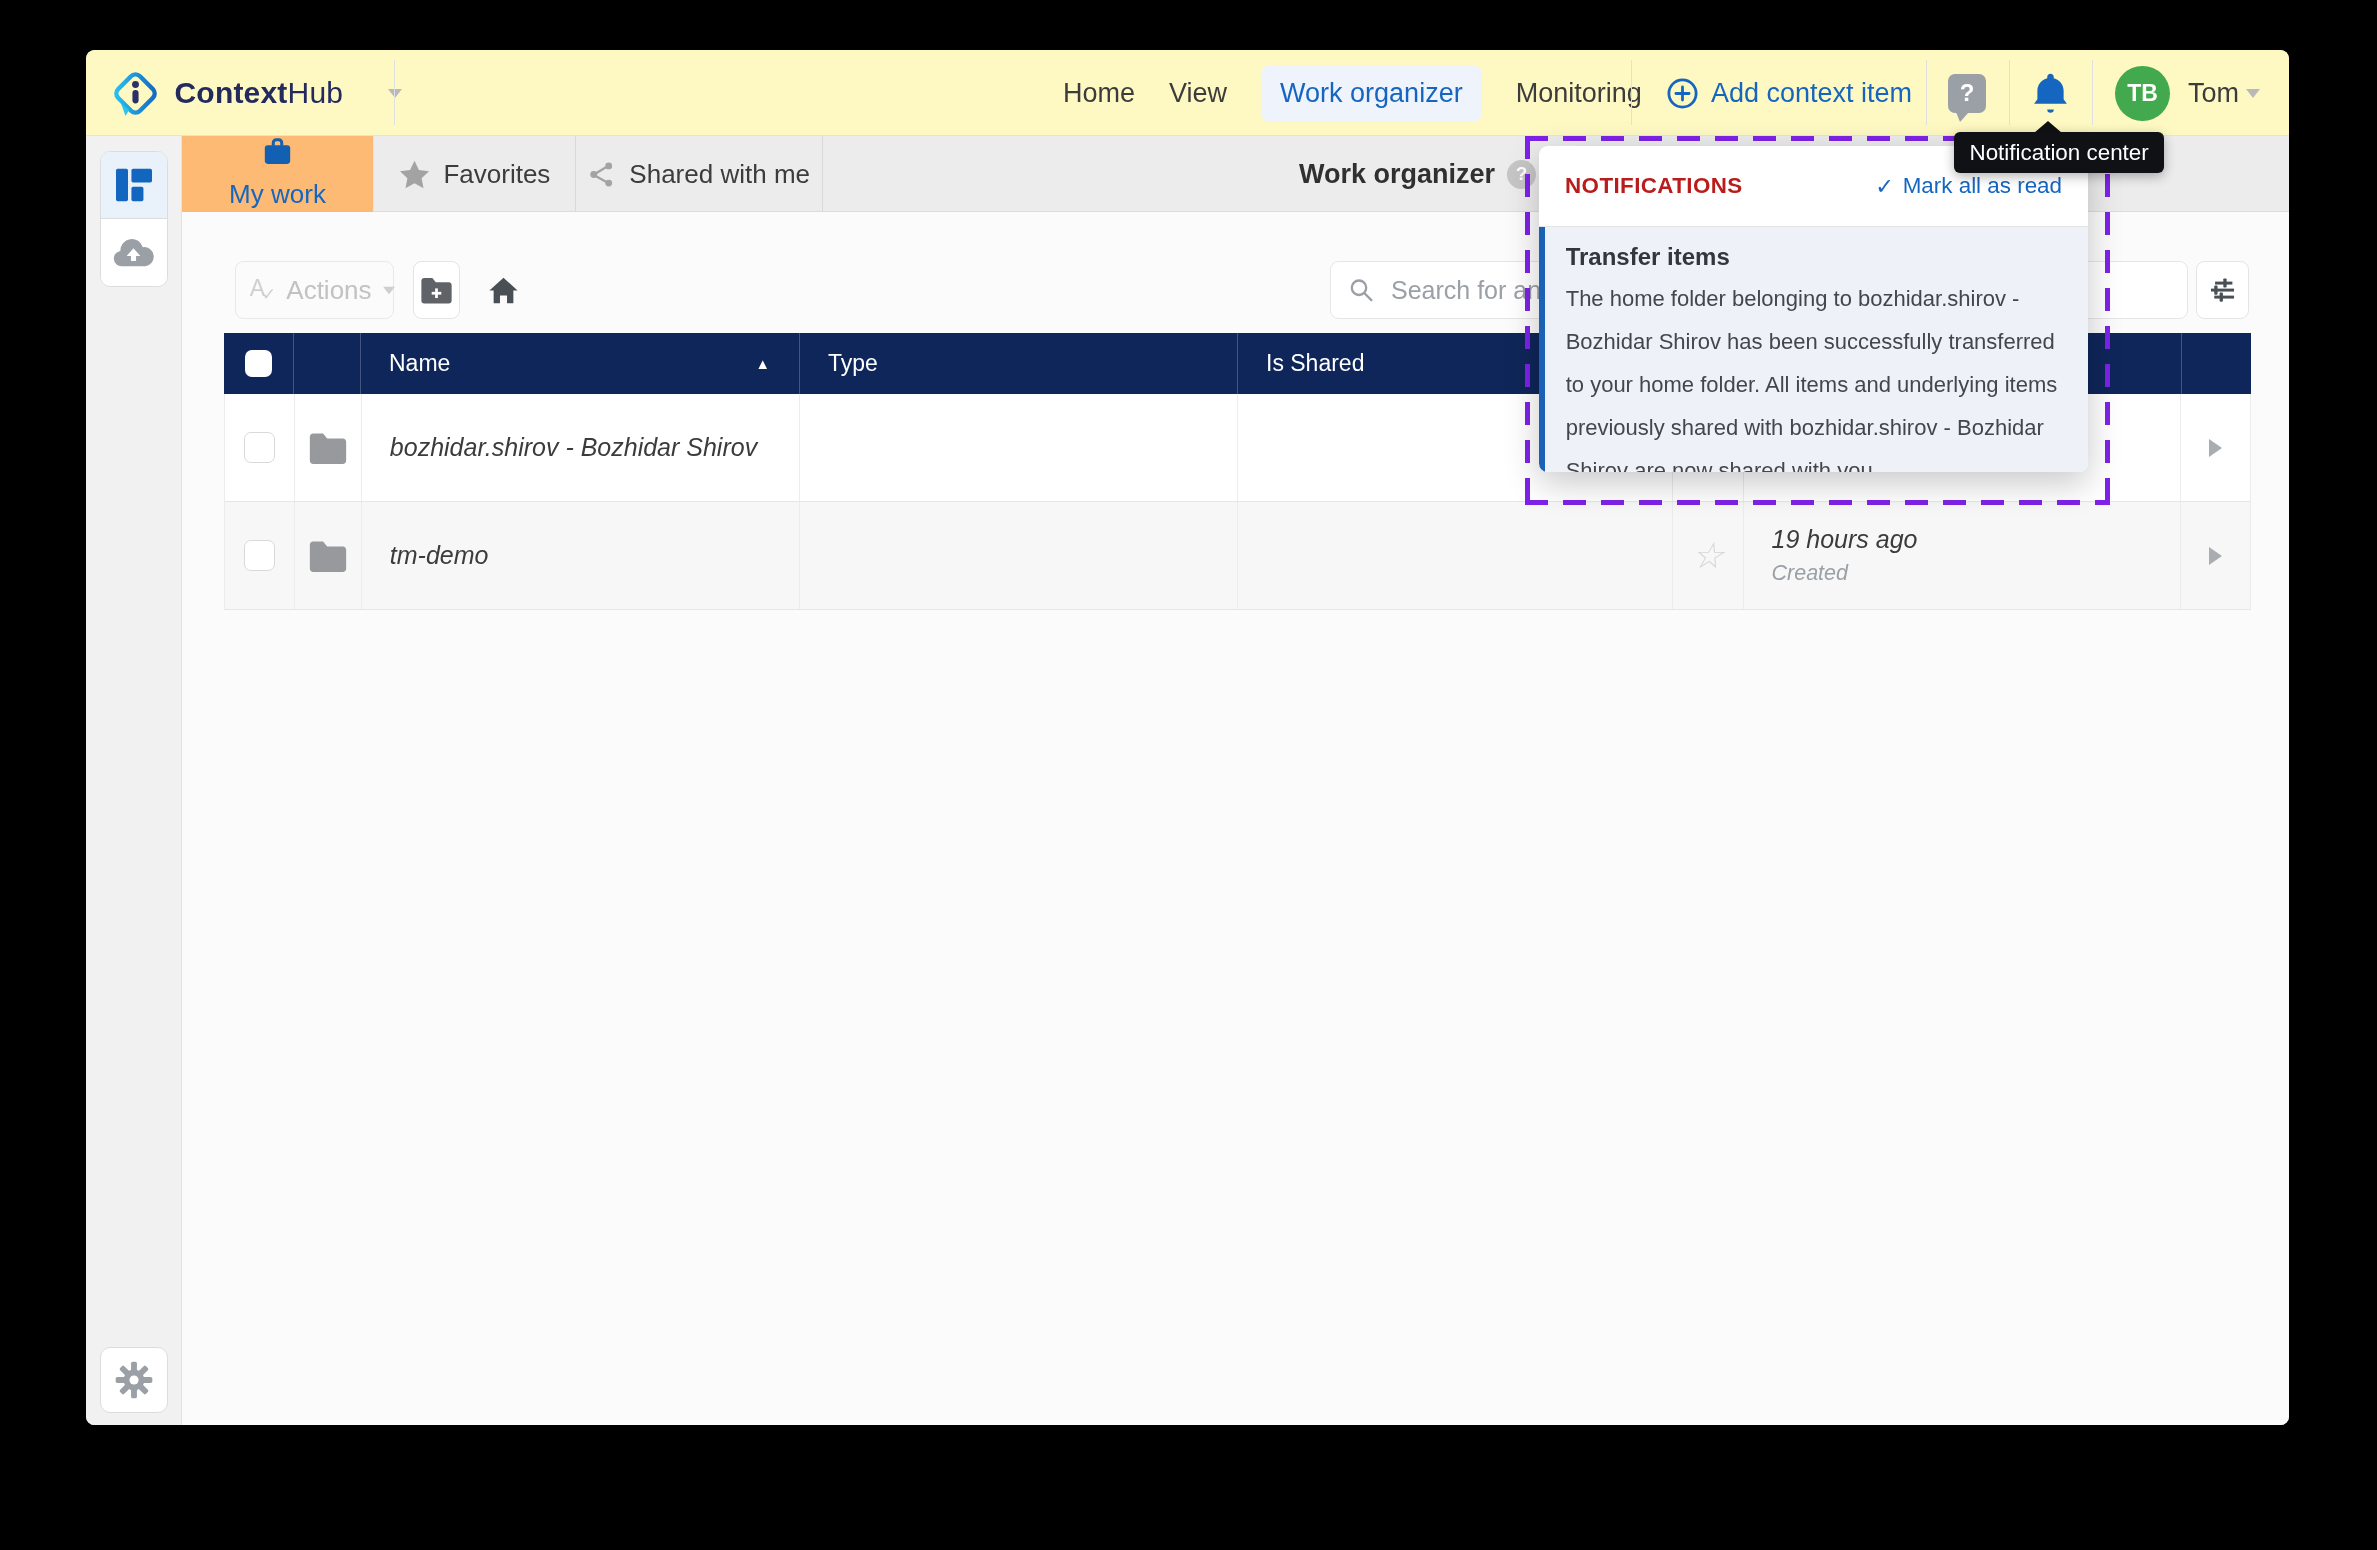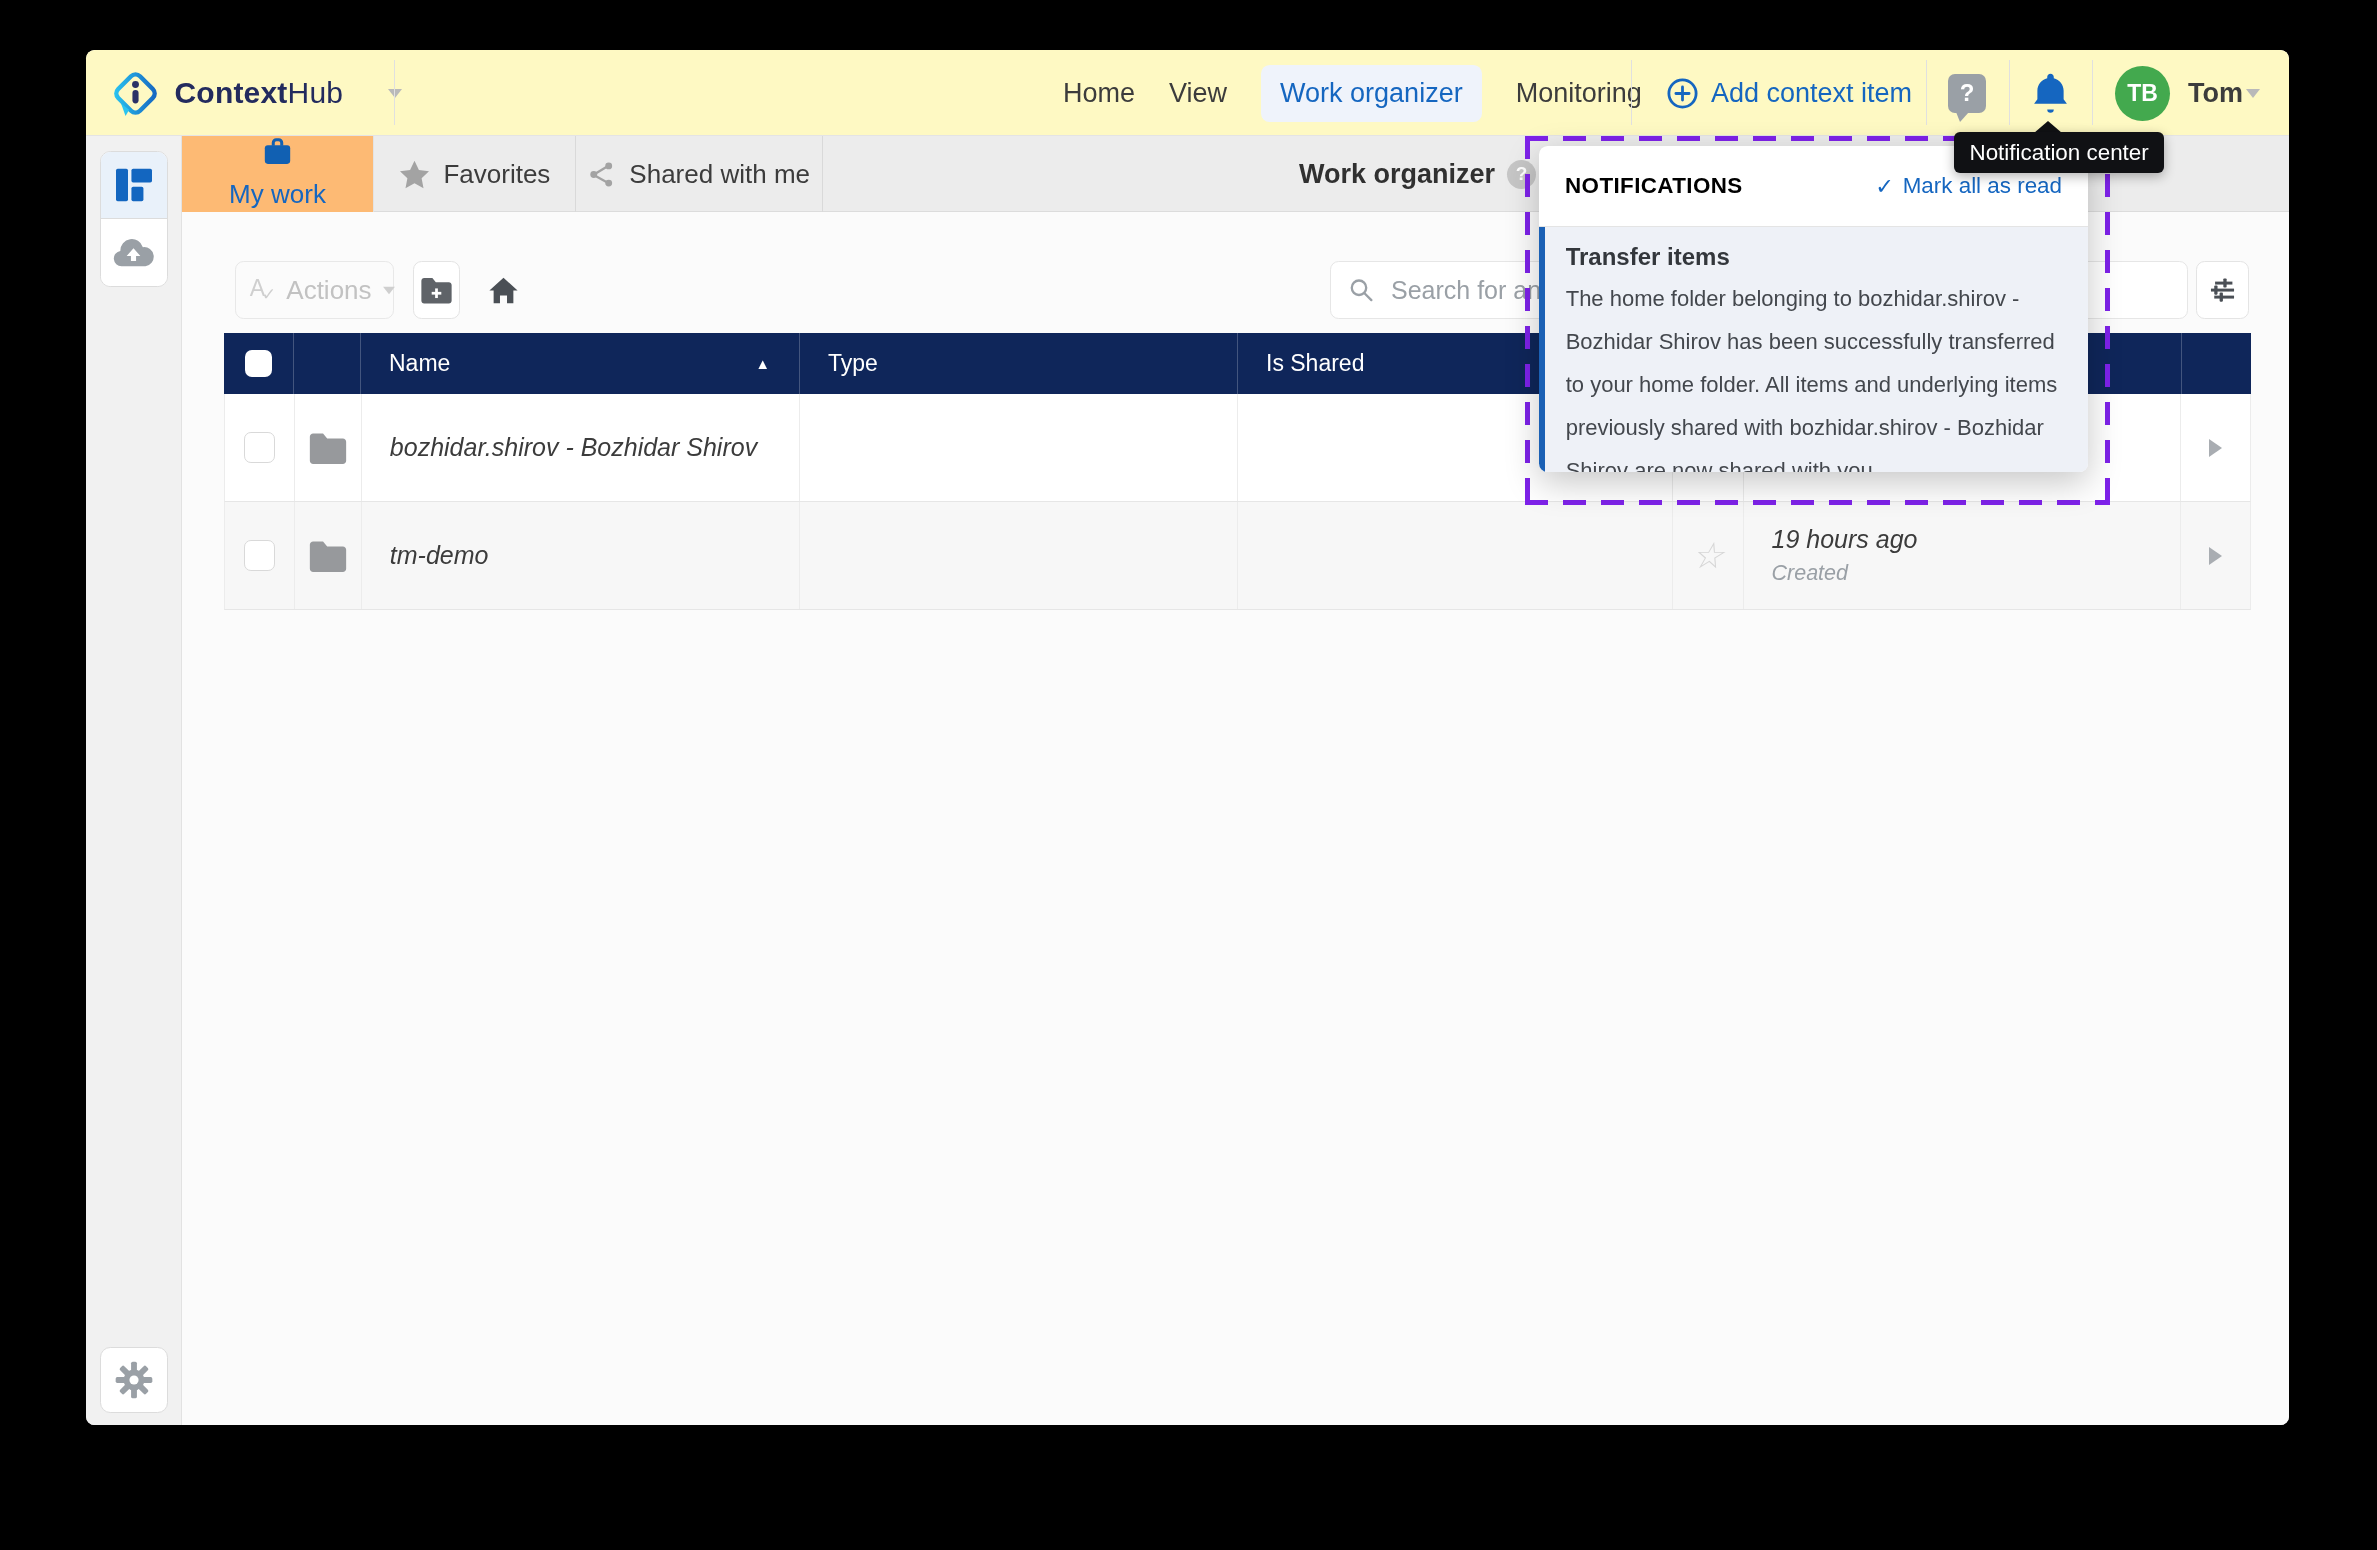--- a/index.html
+++ b/index.html
@@ -27,21 +27,21 @@
   .nav-item.active { background:#eff3fb; color:#1566c0; border-radius:8.6px; padding:13px 19px; }
   .add-context { position:absolute; left:1580px; top:0; height:86px; display:flex; align-items:center;
                  gap:12px; color:#1566c0; font-size:27px; cursor:pointer; }
   .icon-btn { position:absolute; top:0; height:86px; display:flex; align-items:center; cursor:pointer; }
   .help-bubble { position:relative; width:38px; height:39px; background:#9aa0a6; border-radius:6.9px;
                  color:#fff; font-size:24px; font-weight:bold; display:flex; align-items:center; justify-content:center; }
   .help-bubble:after { content:""; position:absolute; left:7.8px; bottom:-9.5px; width:0; height:0;
                  border-left:4.3px solid transparent; border-right:9.5px solid transparent; border-top:10.3px solid #9aa0a6; }
   .avatar { width:55px; height:55px; border-radius:50%; background:#43a94e; color:#fff; font-size:23px;
             font-weight:bold; display:flex; align-items:center; justify-content:center; }
-  .user-name { font-size:27px; color:#3c3c3c;font-weight:bold; }
+  .user-name { font-size:27px; color:#3c3c3c; }
 
   
   .strip { position:absolute; left:96px; top:86px; right:0; height:76px; background:#ececec;
            border-bottom:0.9px solid #dcdcdc; display:flex; }
   .tab { height:76px; display:flex; align-items:center; justify-content:center; gap:13.8px;
          font-size:26px; color:#3c3c3c; border-right:0.9px solid #d9d9d9; cursor:pointer; }
   .tab.t0 { width:192px; } .tab.t1 { width:202px; } .tab.t2 { width:247px; }
   .tab.active { background:#fdba74; color:#1566c0; border-right:0.9px solid #e3e3e3;flex-direction:column; }
   .page-title { position:absolute; left:1117px; top:0; height:76px; display:flex; align-items:center; gap:12px;
                 font-size:27px; font-weight:bold; color:#303030; }
@@ -107,21 +107,21 @@
   .dash.top    { left:0; right:0; top:0; height:5.2px; }
   .dash.bottom { left:0; right:0; bottom:0; height:5.2px; }
   .dash.left, .dash.right { width:5.2px; top:0; bottom:0;
        background:repeating-linear-gradient(180deg,#7e22e9 0 23px,transparent 23px 38px); }
   .dash.left { left:0; } .dash.right { right:0; }
   .nc-panel { position:absolute; left:1453px; top:96px; width:549px; height:326px; background:#fff;
               border-radius:8.6px; box-shadow:0 10.3px 34px rgba(0,0,0,.22); z-index:41; overflow:hidden;
               display:flex; flex-direction:column; }
   .nc-head { height:81px; display:flex; align-items:center; justify-content:space-between;
              padding:0 26px; border-bottom:0.9px solid #e4e4e4; flex:none; }
-  .nc-title { font-size:22.4px; font-weight:bold; color:#000000; letter-spacing:0.4px; }
+  .nc-title { font-size:22.4px; font-weight:bold; color:#b91c1c; letter-spacing:0.4px; }
   .nc-mark { display:flex; align-items:center; gap:8.6px; color:#1566c0; font-size:22.4px; cursor:pointer; }
   .nc-item { flex:1; background:#eef1f7; border-left:6px solid #1b61b5; padding:15.5px 24px 0 20.7px; cursor:pointer; }
   .nc-item-title { font-size:24px; font-weight:bold; color:#33373c; margin-bottom:6.9px; }
   .nc-item-body { font-size:22px; line-height:43px; color:#43474d; }
   .nc-item-time { margin-top:8.6px; display:flex; align-items:center; gap:8.6px; color:#8f9398; font-size:21.5px; }
 
   
   .tooltip { position:absolute; left:1868px; top:82px; height:41px; background:#101114; color:#fff;
              border-radius:6px; padding:0 15.5px; font-size:22.4px; line-height:41px; white-space:nowrap;
              z-index:60; box-shadow:0 3.4px 12px rgba(0,0,0,.3); }

